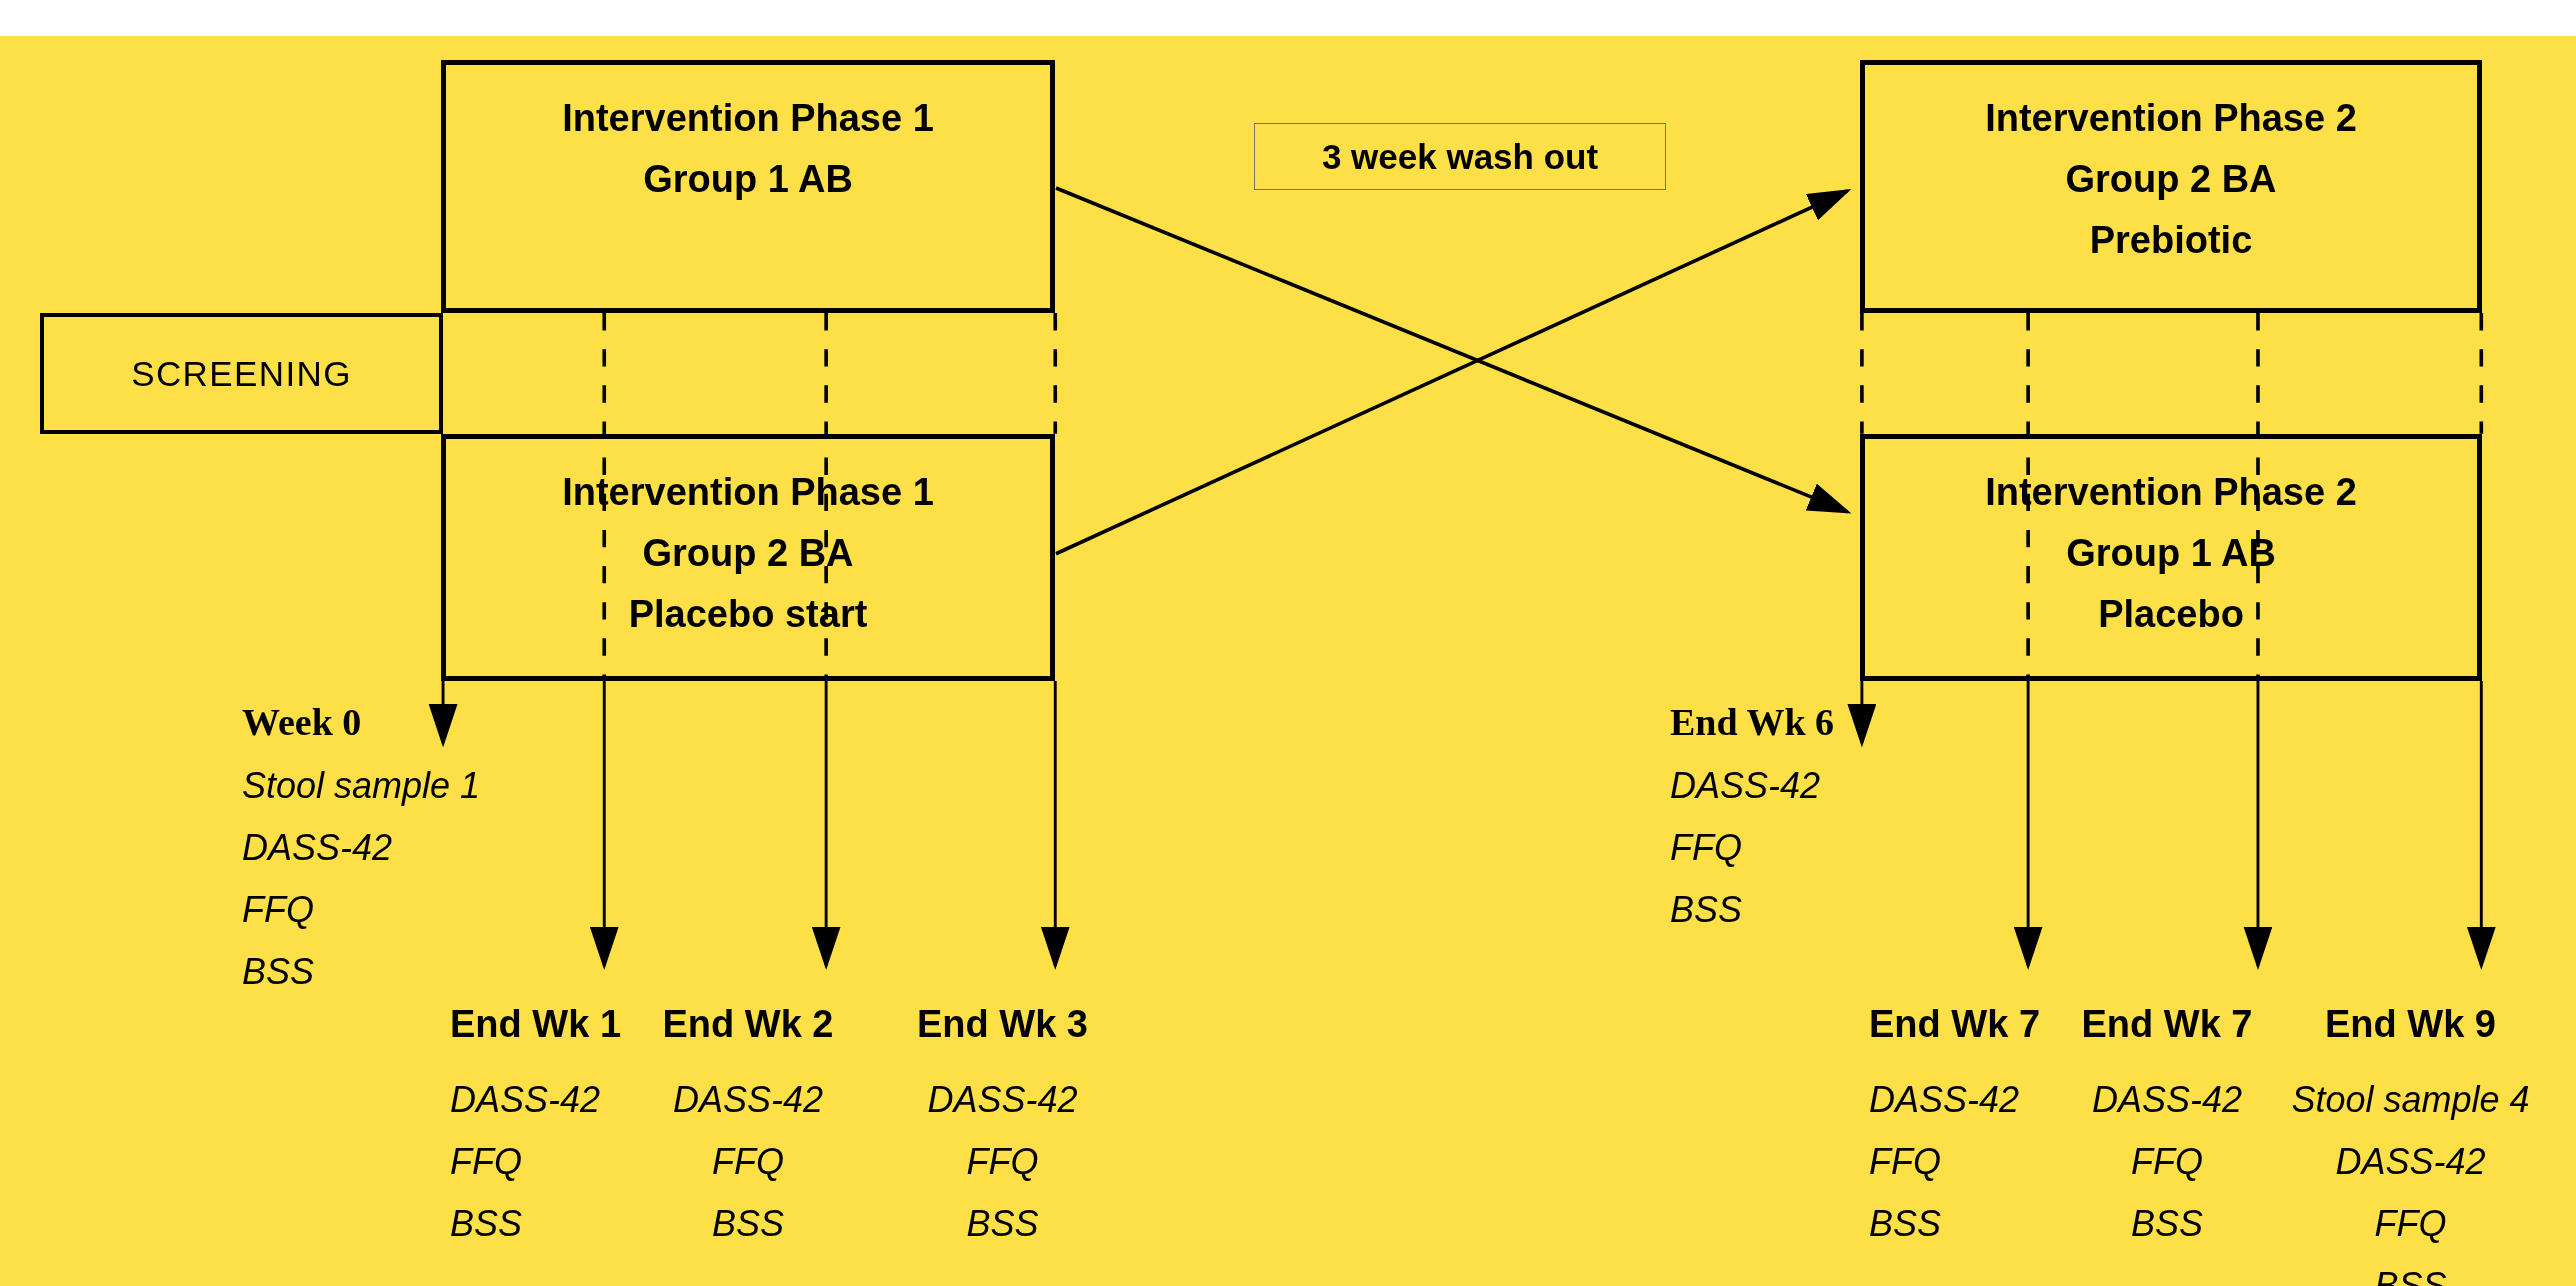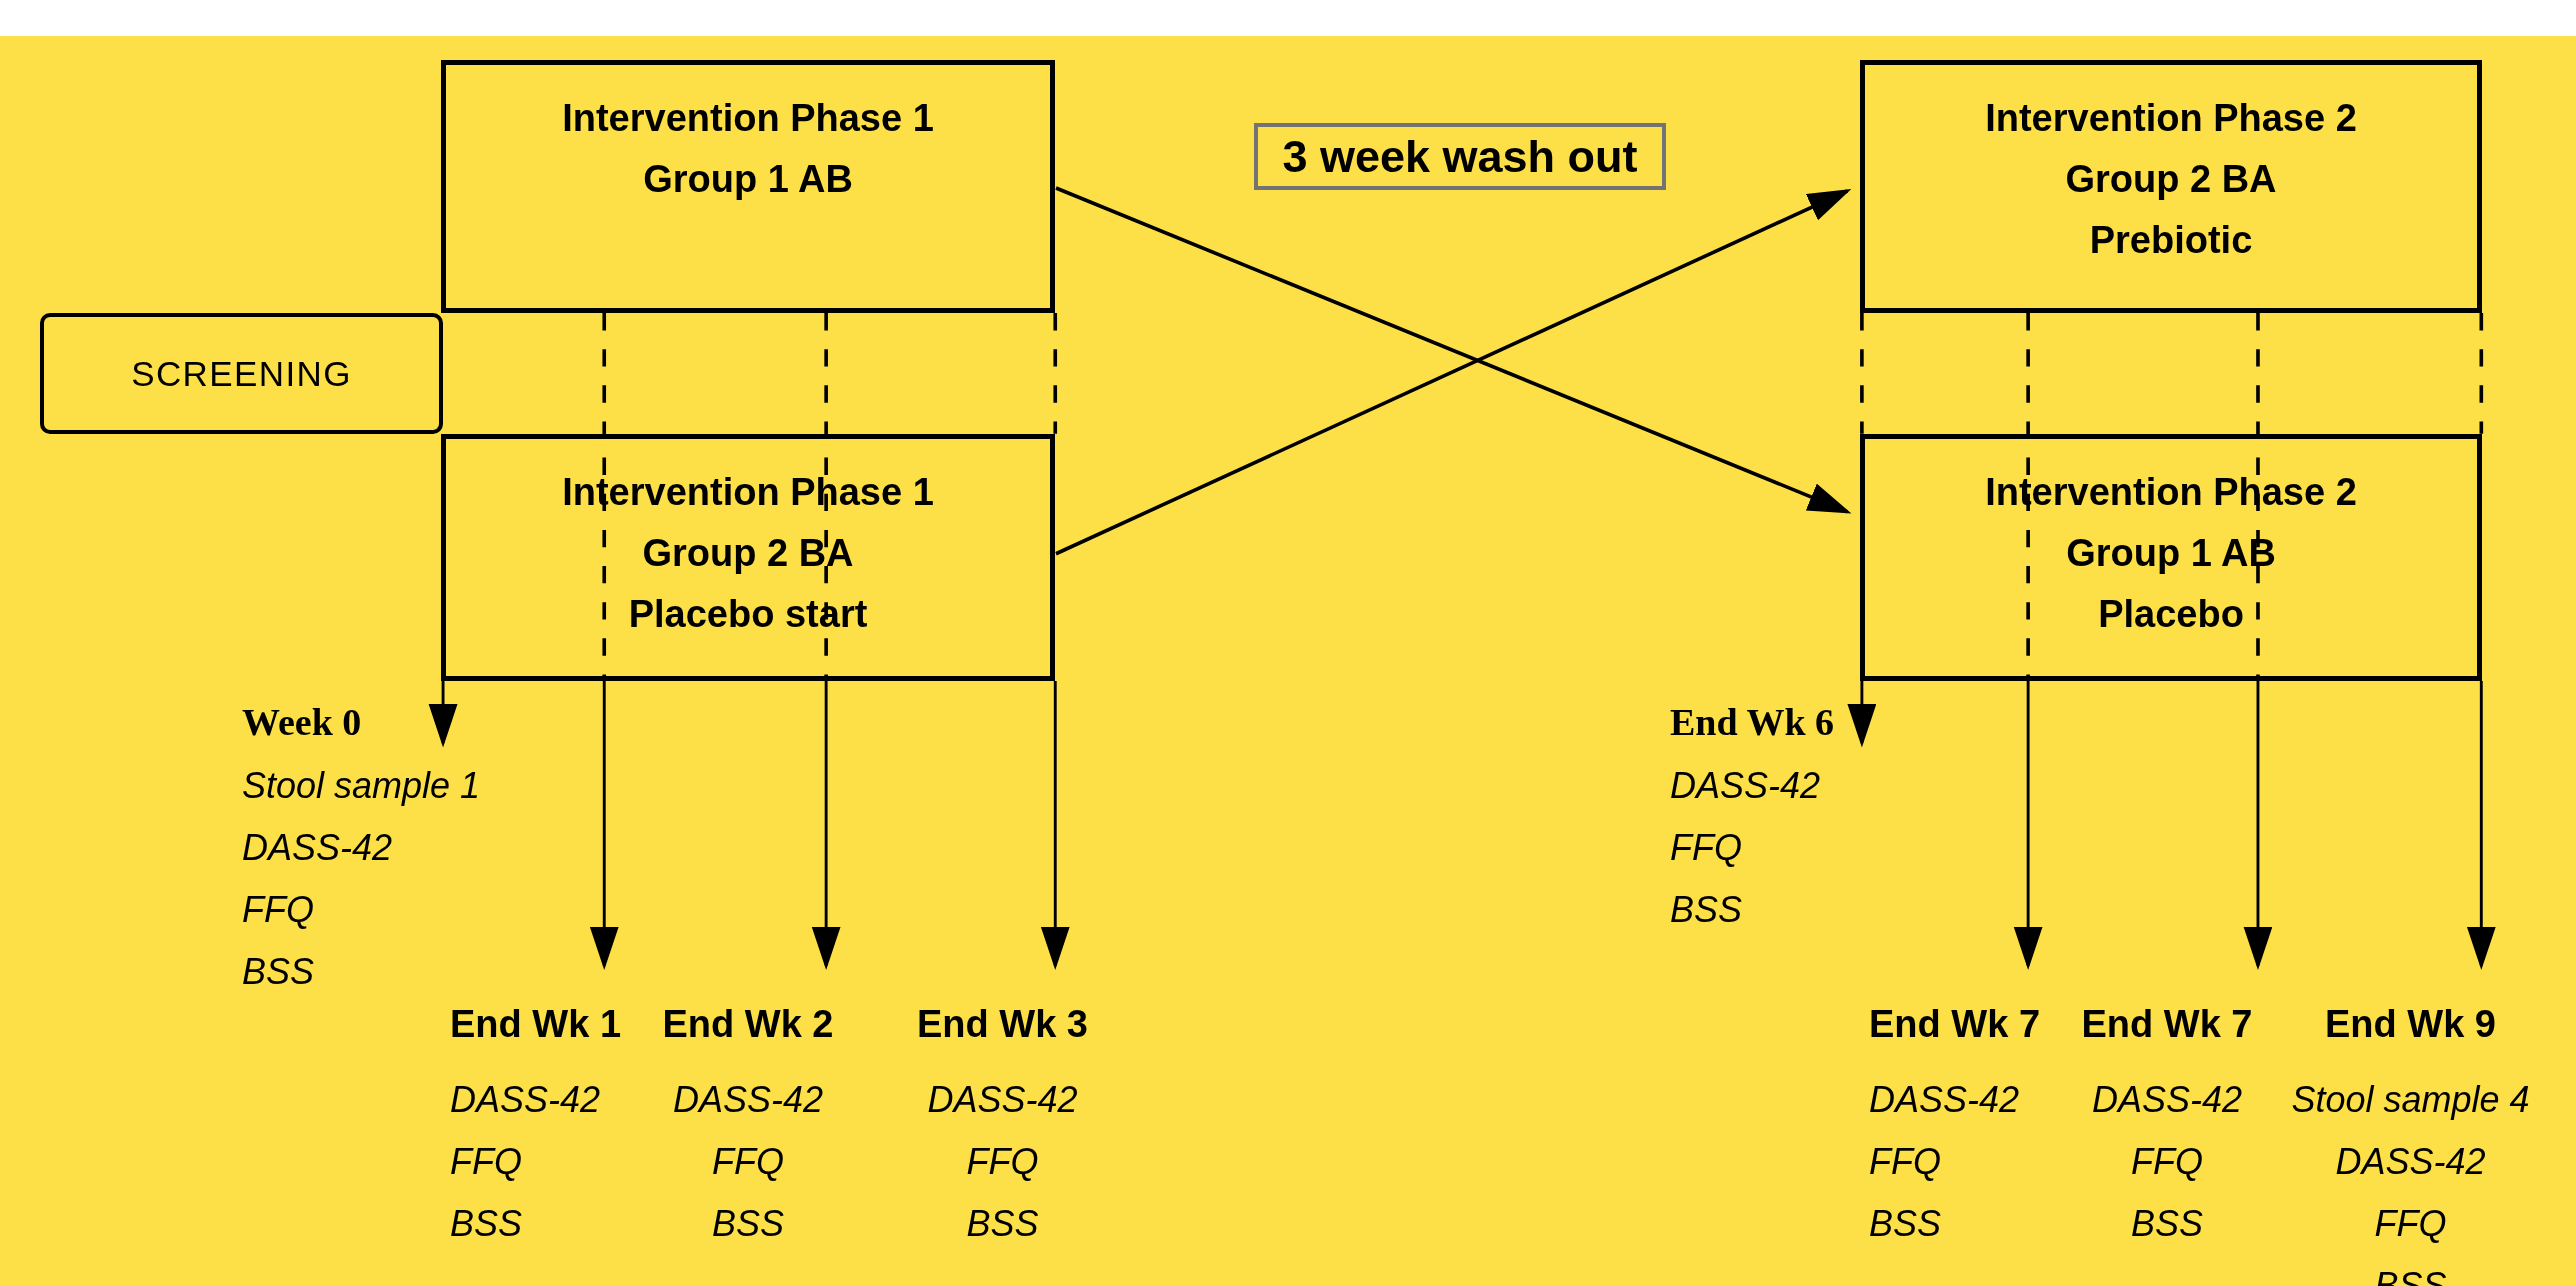--- a/index.html
+++ b/index.html
@@ -28,25 +28,25 @@
   }
   .pbox .bline {
     font-size: 38px;
     font-weight: bold;
     line-height: 61px;
     white-space: nowrap;
   }
   .washout-box {
     position: absolute;
     box-sizing: border-box;
-    border: 4px solid #737373;
+    border: 1px solid #737373;
     display: flex;
     align-items: center;
     justify-content: center;
-    font-size: 45px;
+    font-size: 35px;
     font-weight: bold;
     white-space: nowrap;
   }
   .screening-box {
     position: absolute;
     box-sizing: border-box;
     border: 4.3px solid #000000;
     display: flex;
     align-items: center;
     justify-content: center;
@@ -150,21 +150,21 @@
   <div class="pbox" style="left:1860px; top:398px; width:622px; height:247px;">
     <div class="bline">Intervention Phase 2</div>
     <div class="bline">Group 1 AB</div>
     <div class="bline">Placebo</div>
   </div>
 
   <div class="washout-box" style="left:1254px; top:87px; width:412px; height:67px;">
     <span>3 week wash out</span>
   </div>
 
-  <div class="screening-box" style="left:40px; top:277px; width:403px; height:121px;border-radius:10px;">
+  <div class="screening-box" style="left:40px; top:277px; width:403px; height:121px;">
     <span>SCREENING</span>
   </div>
 
   <div class="tp-title" style="left:242px; top:664px;">Week 0</div>
   <div class="tp-list" style="left:242px; top:719px;">
     <div>Stool sample 1</div>
     <div>DASS-42</div>
     <div>FFQ</div>
     <div>BSS</div>
   </div>

